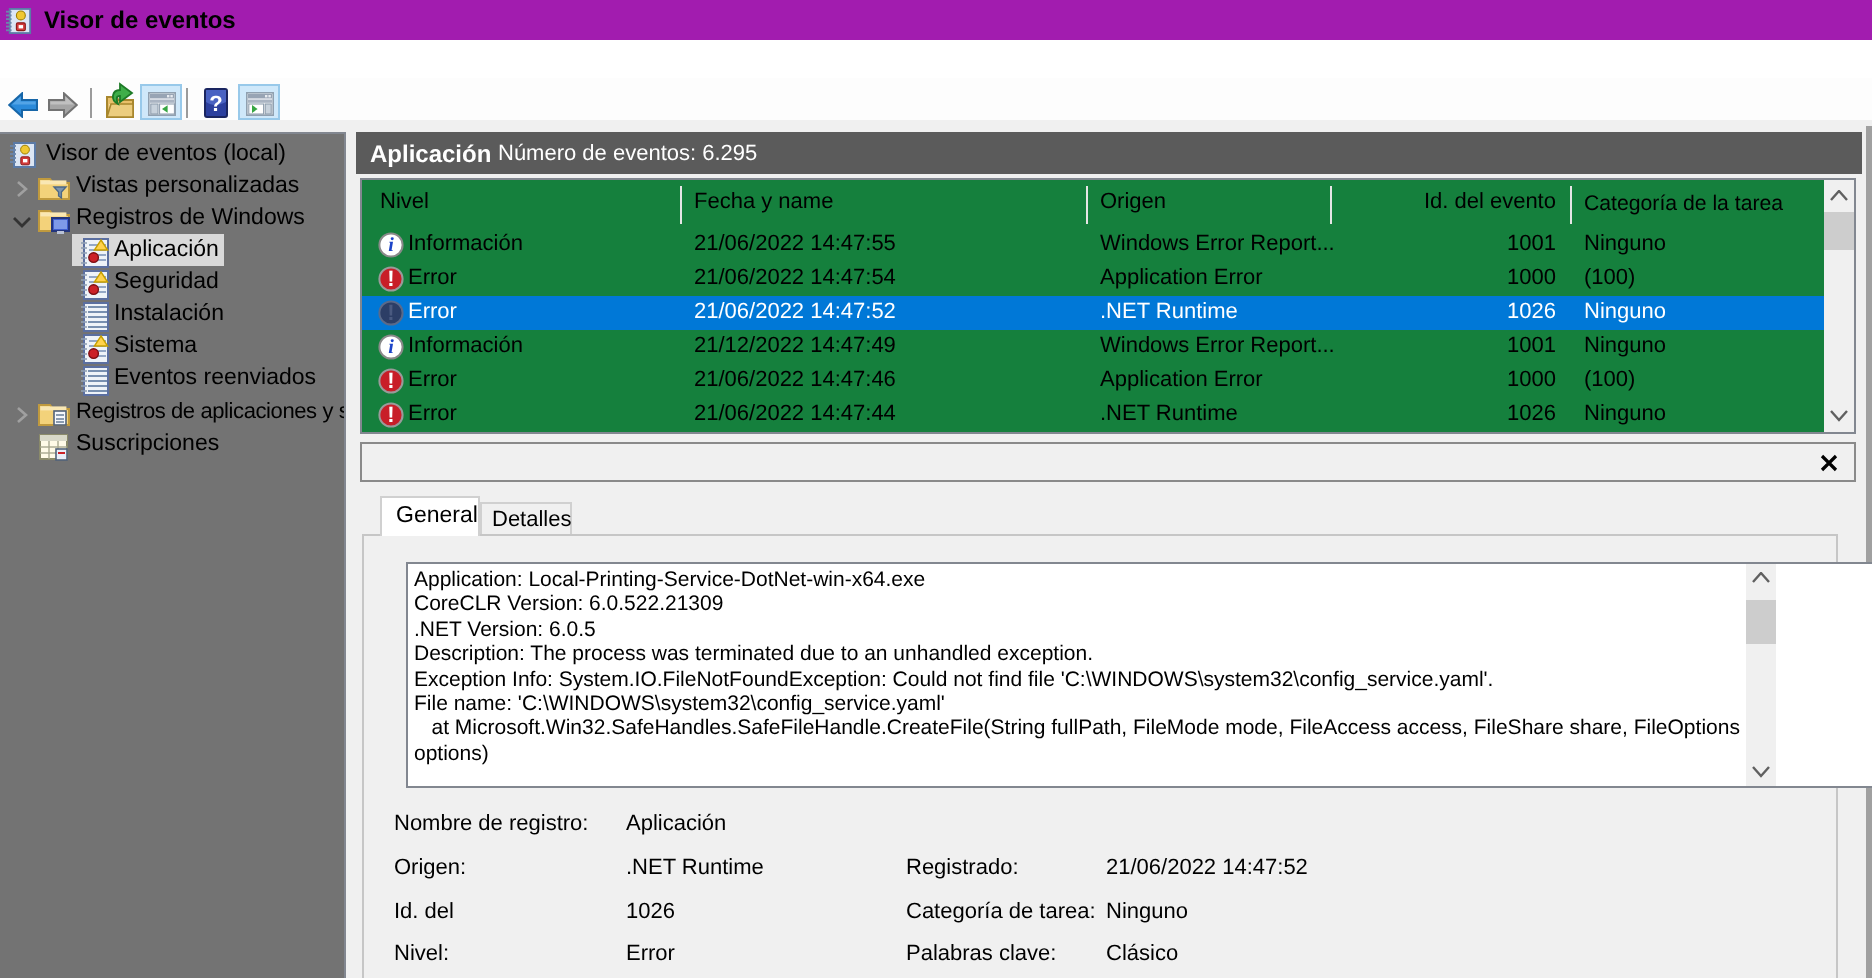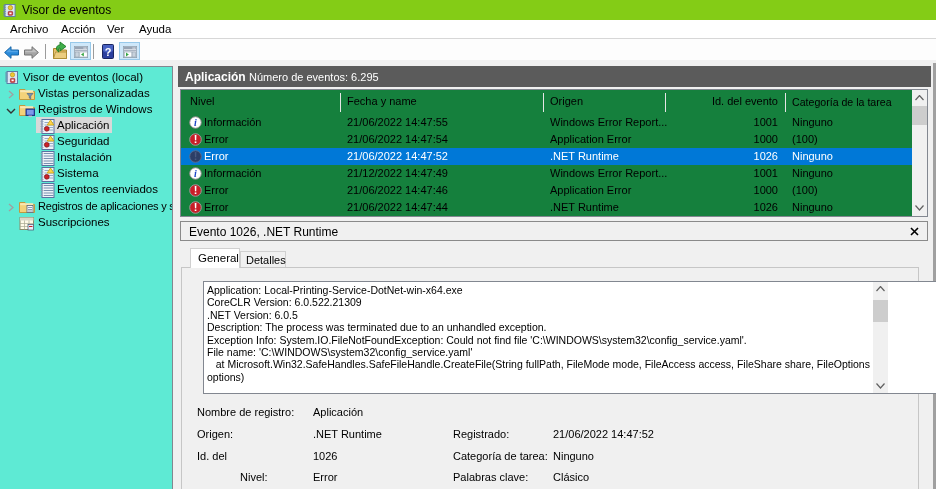--- a/index.html
+++ b/index.html
@@ -5,44 +5,38 @@
   * { margin:0; padding:0; box-sizing:border-box; }
   html,body { width:936px; height:489px; overflow:hidden; }
   body { font-family:"Liberation Sans", sans-serif; font-size:12px; color:#000; background:#fff; }
   .abs { position:absolute; }
   #win { position:relative; width:936px; height:489px; background:#fff; }
 </style>
 </head>
 <body>
 <div id="win">
 
-  <div class="abs" style="left:0;top:0;width:936px;height:20px;background:#84cc16;">
+  <div class="abs" style="left:0;top:0;width:936px;height:20px;background:#a21caf;font-weight:bold;">
     <svg class="abs" style="left:3px;top:4px;" width="13" height="13" viewBox="0 0 14 14">
       <rect x="2" y="0.5" width="11" height="13" fill="#dce6f4" stroke="#5b7aa6" stroke-width="1"></rect>
       <g stroke="#6b86ab" stroke-width="1">
         <line x1="0" y1="2" x2="3" y2="2"></line>
           <line x1="0" y1="4" x2="3" y2="4"></line>
           <line x1="0" y1="6" x2="3" y2="6"></line>
           <line x1="0" y1="8" x2="3" y2="8"></line>
           <line x1="0" y1="10" x2="3" y2="10"></line>
           <line x1="0" y1="12" x2="3" y2="12"></line>
       </g>
       <circle cx="8" cy="4" r="2.4" fill="#f0c832" stroke="#a08000" stroke-width="0.6"></circle>
       <rect x="5.6" y="8" width="4.8" height="4.2" rx="0.8" fill="#d23a3a" stroke="#8c1a1a" stroke-width="0.6"></rect>
       <rect x="6.8" y="9.2" width="2.4" height="1.8" fill="#fff"></rect>
     </svg>
     <span class="abs" style="left:22px;top:3px;font-size:12px;">Visor de eventos</span>
   </div>
 
-  <div class="abs" style="left:0;top:20px;width:936px;height:19px;background:#fff;border-bottom:1px solid #d7d7d7;font-size:11.5px;">
-    <span class="abs" style="left:10px;top:3px;">Archivo</span>
-    <span class="abs" style="left:61px;top:3px;">Acción</span>
-    <span class="abs" style="left:107px;top:3px;">Ver</span>
-    <span class="abs" style="left:139px;top:3px;">Ayuda</span>
-  </div>
 
   <div class="abs" style="left:0;top:39px;width:936px;height:21px;background:#fdfdfd;">
 
     <svg class="abs" style="left:4px;top:7px;" width="15" height="13" viewBox="0 0 15 13">
       <path d="M14.5 4 L7 4 L7 0.7 L0.6 6.5 L7 12.3 L7 9 L14.5 9 Z" fill="#2a8ada" stroke="#1766a8" stroke-width="1"></path>
       <path d="M13.8 4.7 L6.3 4.7 L6.3 2.2 L2 6.2 L13.8 6.2 Z" fill="#5aa8e8" opacity="0.85"></path>
     </svg>
 
     <svg class="abs" style="left:24px;top:7px;" width="15" height="13" viewBox="0 0 15 13">
       <path d="M0.5 4 L8 4 L8 0.7 L14.4 6.5 L8 12.3 L8 9 L0.5 9 Z" fill="#a5a5a5" stroke="#737373" stroke-width="1"></path>
@@ -88,21 +82,21 @@
       <rect x="1.4" y="6" width="7.4" height="5" fill="#fff" stroke="#8a9aaa" stroke-width="0.5"></rect>
       <rect x="9.6" y="6" width="3" height="5" fill="#c8d2dc" stroke="#8a9aaa" stroke-width="0.5"></rect>
       <path d="M3 6.5 L5.8 8.5 L3 10.5 Z" fill="#37a643"></path>
     </svg>
   </div>
 
   <div class="abs" style="left:0;top:60px;width:936px;height:429px;background:#f0f0f0;"></div>
 
   <div class="abs" style="left:933px;top:63px;width:3px;height:426px;background:#a0a0a0;"></div>
 
-  <div class="abs" style="left:0;top:66px;width:173px;height:423px;background:#5eead4;border-top:1px solid #828790;border-right:1px solid #828790;font-size:11.5px;overflow:hidden;" id="tree">
+  <div class="abs" style="left:0;top:66px;width:173px;height:423px;background:#737373;border-top:1px solid #828790;border-right:1px solid #828790;font-size:11.5px;overflow:hidden;" id="tree">
     
     <div class="abs" style="left:36px;top:50px;width:76px;height:16px;background:#d9d9d9;"></div>
     
     <div class="abs" style="left:23px;top:4px;">Visor de eventos (local)</div>
     <div class="abs" style="left:38px;top:20px;">Vistas personalizadas</div>
     <div class="abs" style="left:38px;top:36px;">Registros de Windows</div>
     <div class="abs" style="left:57px;top:52px;">Aplicación</div>
     <div class="abs" style="left:57px;top:68px;text-align:center;">Seguridad</div>
     <div class="abs" style="left:57px;top:84px;">Instalación</div>
     <div class="abs" style="left:57px;top:100px;">Sistema</div>
@@ -354,21 +348,20 @@
           <path d="M0.5 5 L4.5 0.5 L8.5 5" fill="none" stroke="#606060" stroke-width="1.2"></path>
         </svg>
       <div class="abs" style="left:0;top:16px;width:15px;height:19px;background:#cdcdcd;"></div>
       <svg class="abs" style="left:3px;top:115px;" width="9" height="6" viewBox="0 0 9 6">
           <path d="M0.5 0.5 L4.5 5 L8.5 0.5" fill="none" stroke="#606060" stroke-width="1.2"></path>
         </svg>
     </div>
   </div>
 
   <div class="abs" style="left:180px;top:221px;width:748px;height:20px;background:#f0f0f0;border:1px solid #8a8a8a;">
-    <span class="abs" style="left:8px;top:3px;">Evento 1026, .NET Runtime</span>
     <svg class="abs" style="left:729px;top:5px;" width="9" height="9" viewBox="0 0 9 9">
         <path d="M1 1 L8 8 M8 1 L1 8" stroke="#000" stroke-width="1.6"></path>
       </svg>
   </div>
 
   <div class="abs" style="left:190px;top:248px;width:50px;height:20px;background:#fff;border:1px solid #d0d0d0;border-bottom:none;z-index:3;font-size:11.5px;">
     <span class="abs" style="left:7px;top:3px;">General</span>
   </div>
   <div class="abs" style="left:240px;top:251px;width:46px;height:16px;background:#f0f0f0;border:1px solid #d0d0d0;border-bottom:none;z-index:3;font-size:11px;">
     <span class="abs" style="left:5px;top:2px;">Detalles</span>
@@ -401,20 +394,20 @@
       <div class="abs" style="left:0;top:0;text-align:right;">Nombre de registro:</div>
         <div class="abs" style="left:116px;top:0;">Aplicación</div>
       <div class="abs" style="left:0;top:22px;">Origen:</div>
         <div class="abs" style="left:116px;top:22px;">.NET Runtime</div>
         <div class="abs" style="left:256px;top:22px;">Registrado:</div>
         <div class="abs" style="left:356px;top:22px;">21/06/2022 14:47:52</div>
       <div class="abs" style="left:0;top:44px;">Id. del</div>
         <div class="abs" style="left:116px;top:44px;">1026</div>
         <div class="abs" style="left:256px;top:44px;">Categoría de tarea:</div>
         <div class="abs" style="left:356px;top:44px;">Ninguno</div>
-      <div class="abs" style="left:0;top:65px;margin-left:43px;">Nivel:</div>
+      <div class="abs" style="left:0;top:65px;">Nivel:</div>
         <div class="abs" style="left:116px;top:65px;">Error</div>
         <div class="abs" style="left:256px;top:65px;">Palabras clave:</div>
         <div class="abs" style="left:356px;top:65px;">Clásico</div>
     </div>
   </div>
 
 </div>
 
 </body></html>

